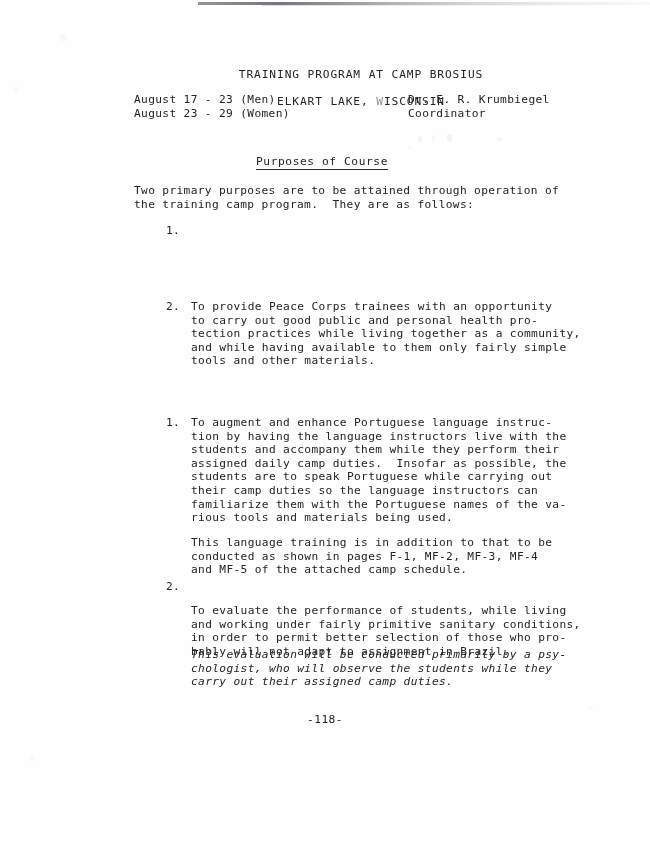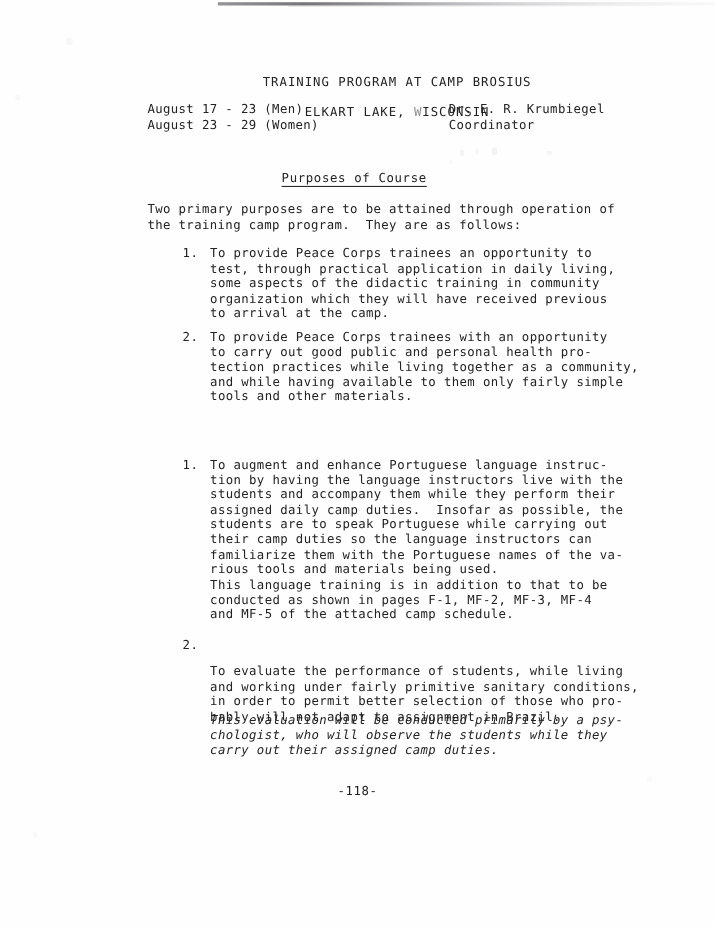--- a/index.html
+++ b/index.html
@@ -85,21 +85,21 @@
   }
 
   .para-intro    { left: 134px; top: 184px; }
   .item1a-num    { left: 166px; top: 224px; }
   .item1a-body   { left: 191px; top: 224px; }
   .item2a-num    { left: 166px; top: 300px; }
   .item2a-body   { left: 191px; top: 300px; }
   .para-secondary{ left: 134px; top: 376px; }
   .item1b-num    { left: 166px; top: 416px; }
   .item1b-body   { left: 191px; top: 416px; }
-  .item1b-sub    { left: 191px; top: 525px; }
+  .item1b-sub    { left: 191px; top: 536px; }
   .item2b-num    { left: 166px; top: 580px; }
   .item2b-body   { left: 191px; top: 580px; margin-top: 24px; }
   .item2b-sub    { left: 191px; top: 648px; font-style: italic; }
 
   .page-number {
     left: 0;
     top: 713px;
     width: 650px;
     text-align: center;
     letter-spacing: 0.5px;
@@ -132,25 +132,20 @@
 August 23 - 29 (Women)</div>
   <div class="doc-text coord-block">Dr. E. R. Krumbiegel
 Coordinator</div>
 
   <div class="doc-text heading"><span>Purposes of Course</span></div>
 
   <div class="doc-text para-intro">Two primary purposes are to be attained through operation of
 the training camp program.  They are as follows:</div>
 
   <div class="doc-text item1a-num">1.</div>
-  <div class="doc-text item1a-body">To provide Peace Corps trainees an opportunity to
-test, through practical application in daily living,
-some aspects of the didactic training in community
-organization which they will have received previous
-to arrival at the camp.</div>
 
   <div class="doc-text item2a-num">2.</div>
   <div class="doc-text item2a-body">To provide Peace Corps trainees with an opportunity
 to carry out good public and personal health pro-
 tection practices while living together as a community,
 and while having available to them only fairly simple
 tools and other materials.</div>
 
 
   <div class="doc-text item1b-num">1.</div>

